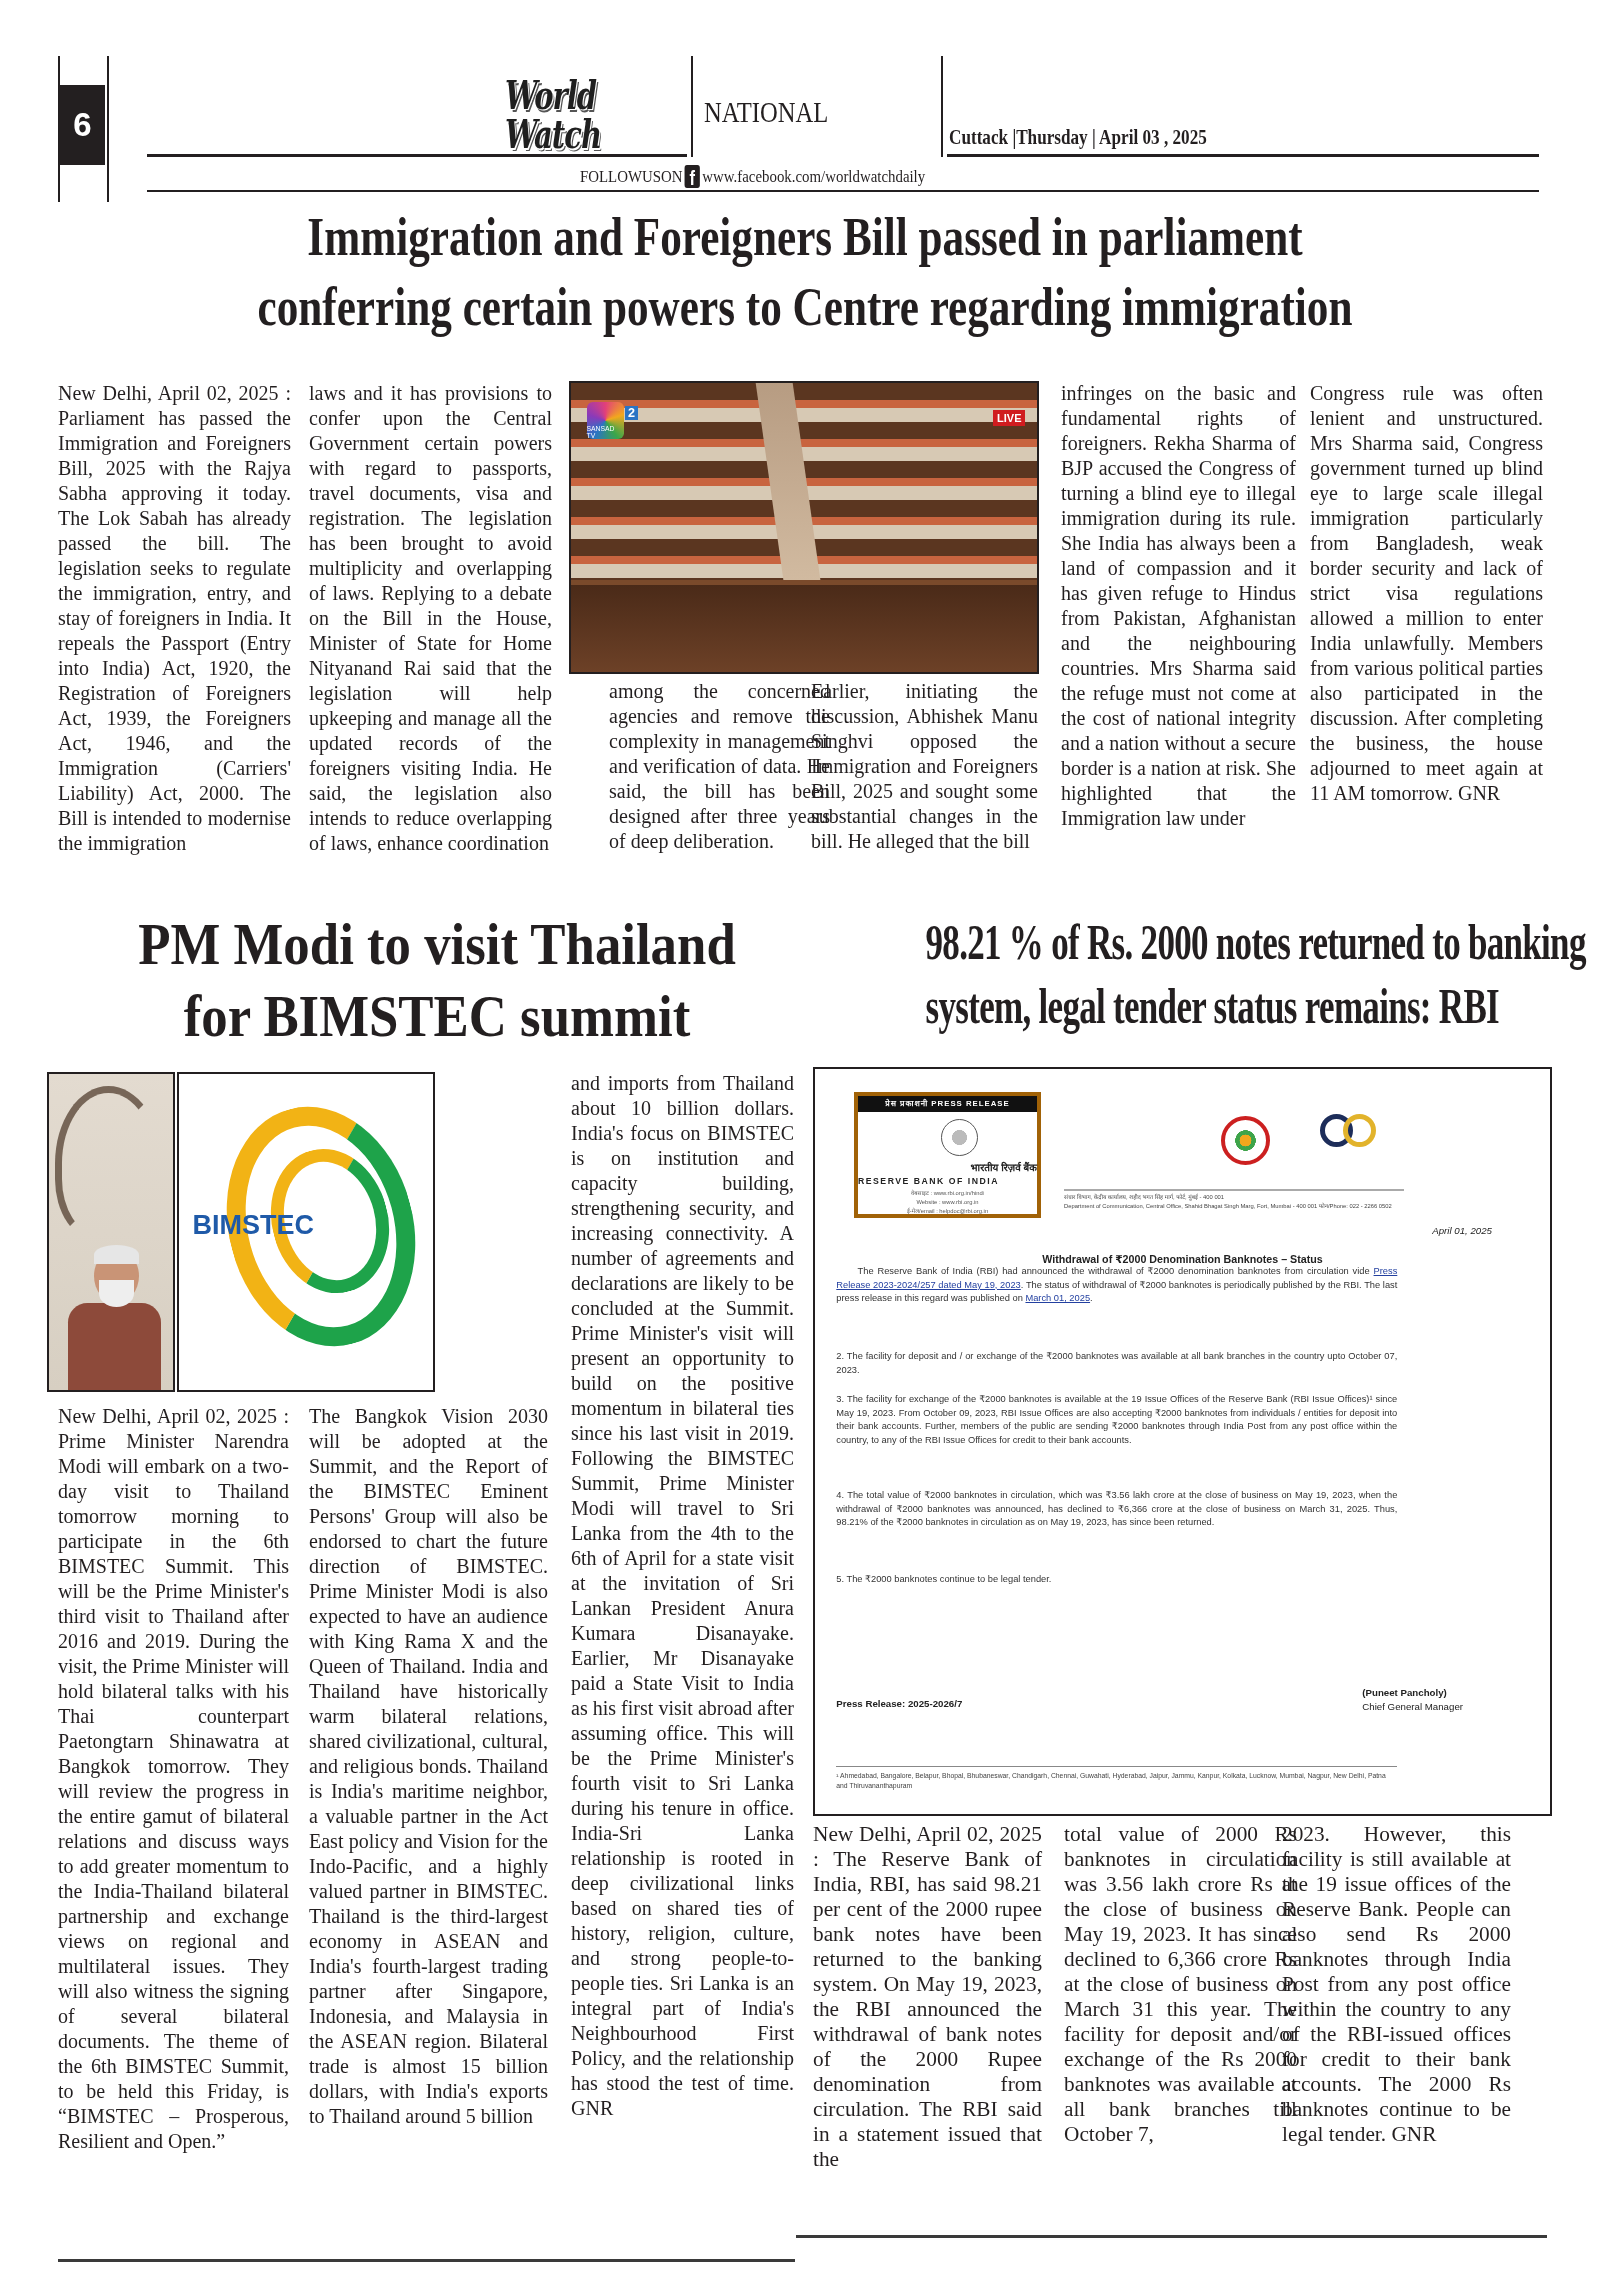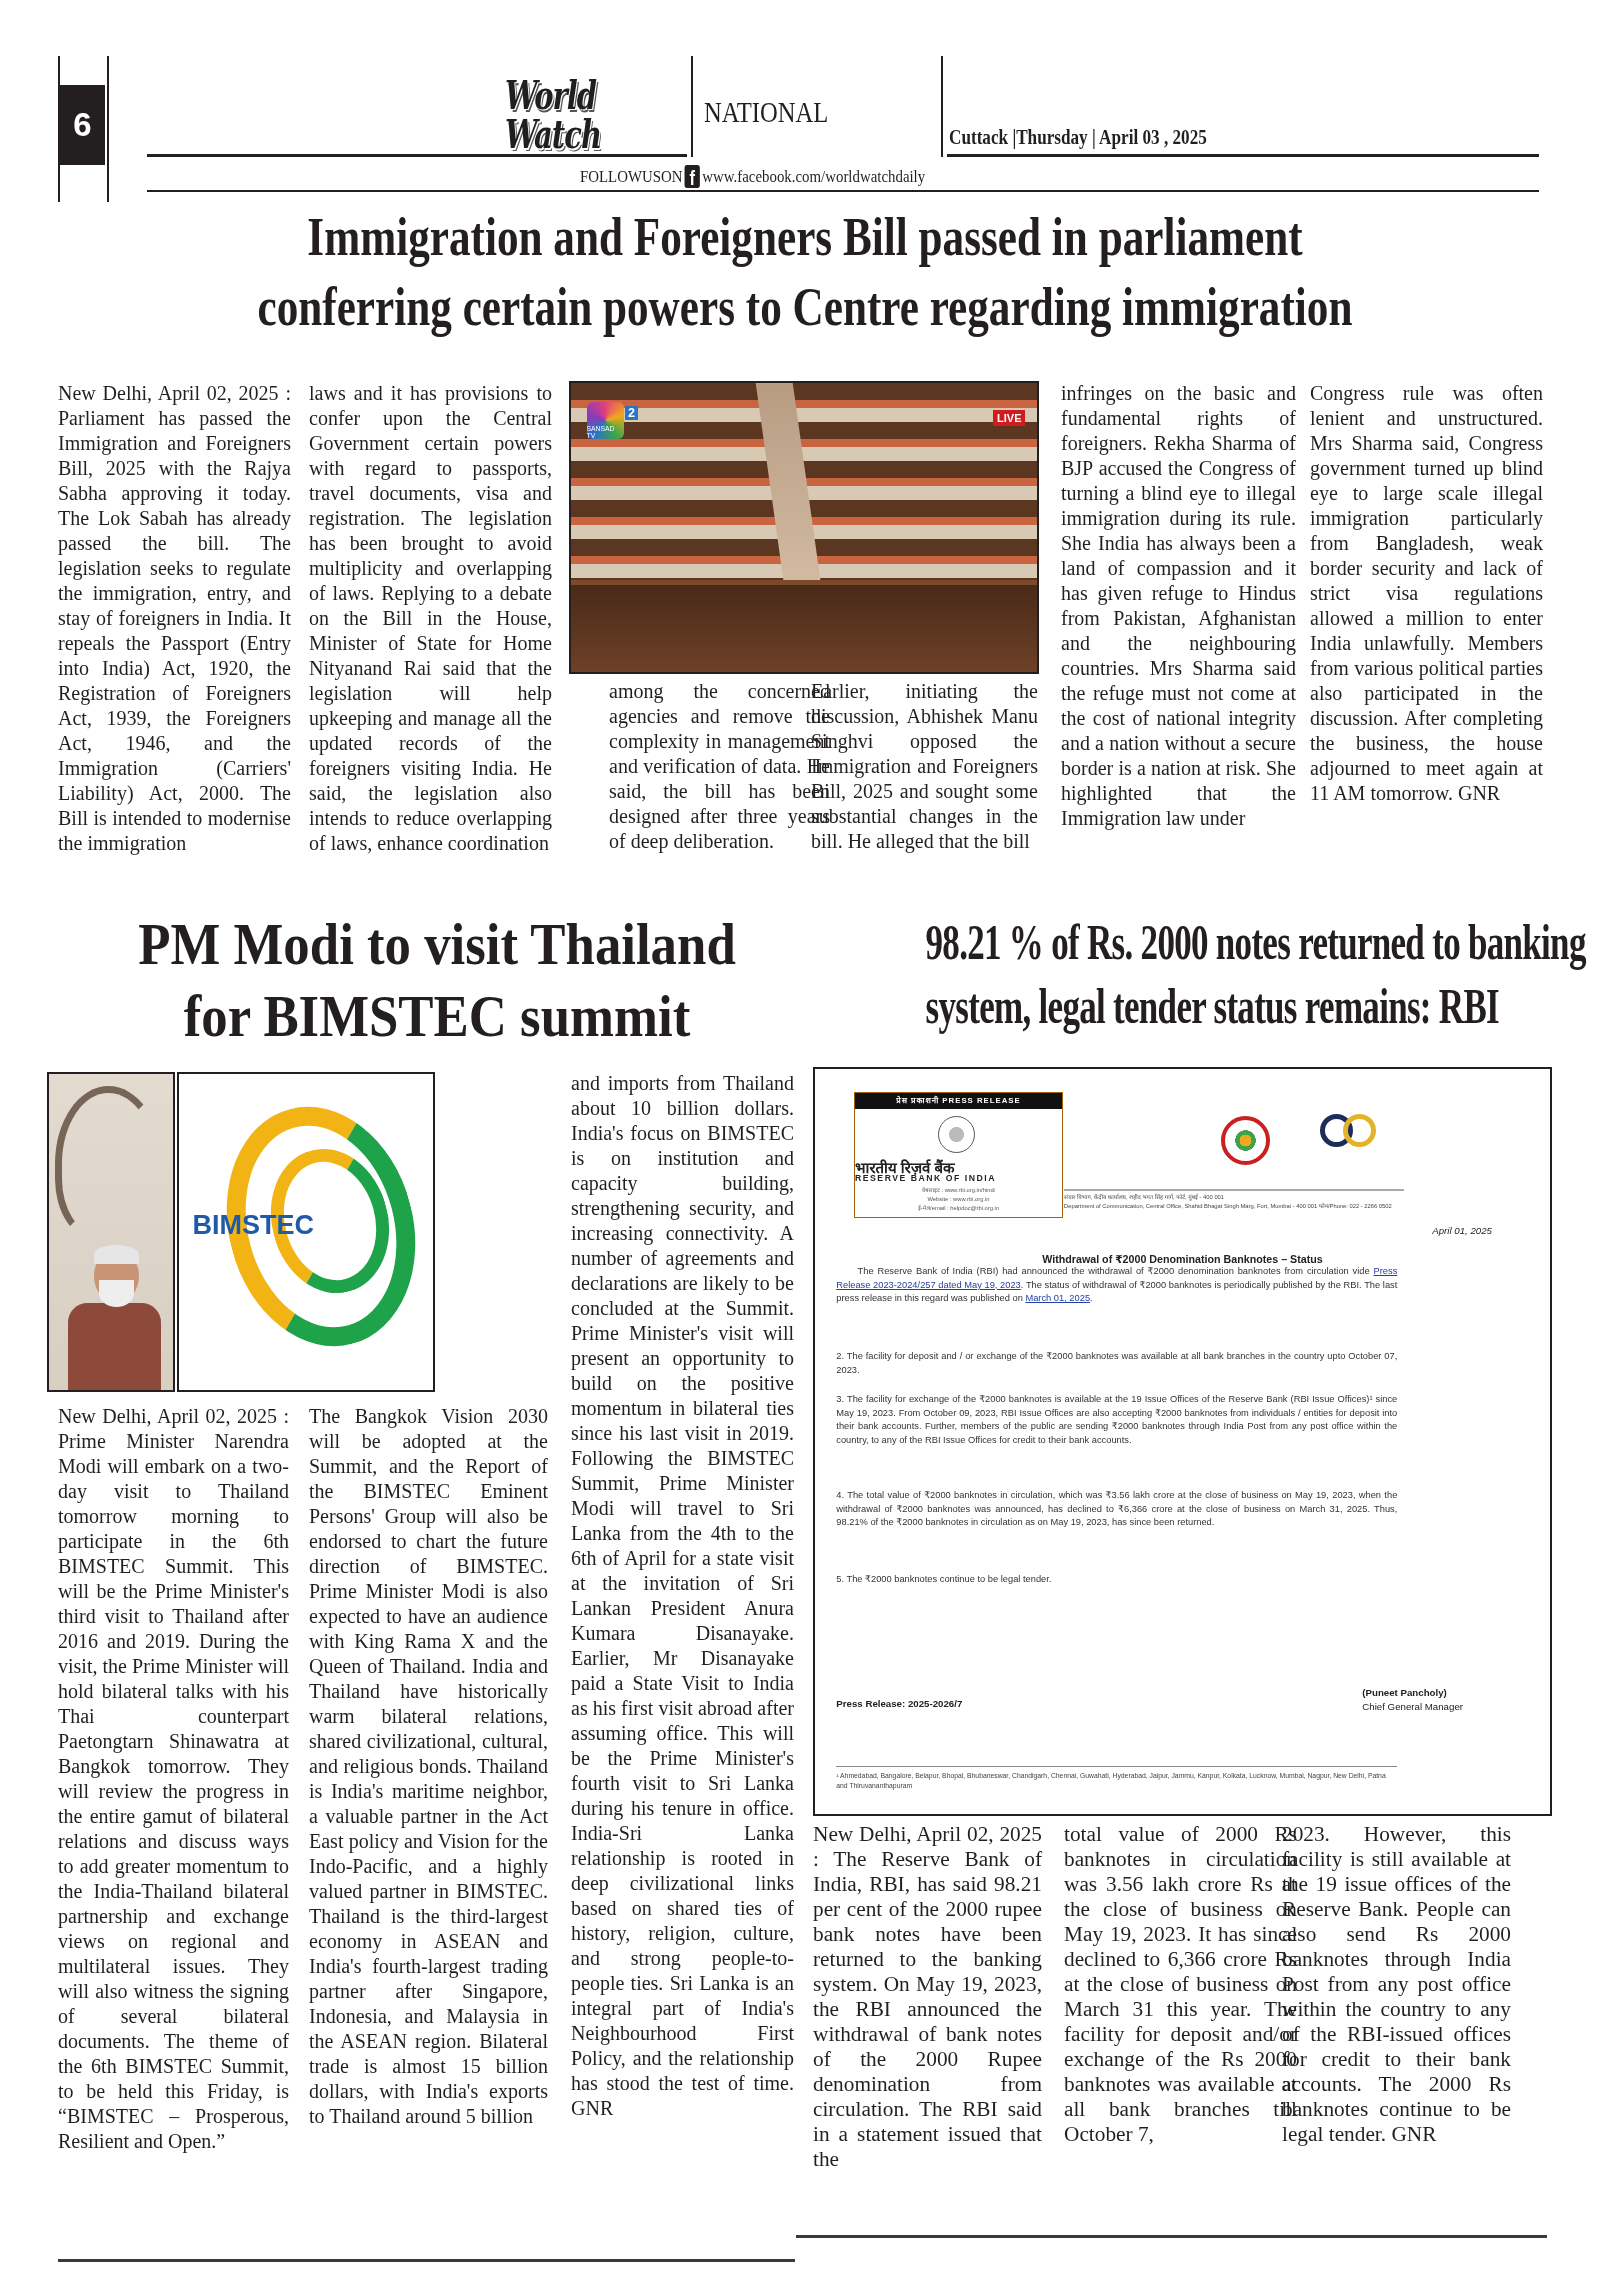--- a/index.html
+++ b/index.html
@@ -52,24 +52,24 @@
   .modi .vest { position: absolute; left: 19.4px; top: 229px; width: 93px; height: 91px; background: #8d4a3a; border-radius: 19.4px 19.4px 0 0; }
   .modi .kurta { position: absolute; left: 7.8px; top: 243px; width: 115px; height: 78px; background: #f3f1ea; z-index: -1; }
   .bimstec { left: 177px; top: 1072px; width: 258px; height: 320px; background: #fff; }
   .bimstec .ring1 { position: absolute; left: 50px; top: 31px; width: 184px; height: 243px; border-radius: 50%;
     border: 19.4px solid #f2b315; border-bottom-color: #1ea34a; border-left-color: #f2b315; border-right-color: #1ea34a; transform: rotate(-15deg); }
   .bimstec .ring2 { position: absolute; left: 93px; top: 74px; width: 116px; height: 146px; border-radius: 50%;
     border: 13.6px solid #f2b315; border-bottom-color: #1ea34a; border-right-color: #1ea34a; transform: rotate(-15deg); }
   .bimstec .txt { position: absolute; left: 13.6px; top: 136px; font-family: "Liberation Sans", "DejaVu Sans", sans-serif; font-weight: bold; font-size: 27px; color: #1f5aa8; background: transparent; }
 
   .rbi { left: 813px; top: 1067px; width: 739px; height: 749px; background: #fff; border-width: 2.9px; font-family: "Liberation Sans", "DejaVu Sans", sans-serif; color: #333; }
-  .rbi .pr-box { position: absolute; left: 39px; top: 23px; width: 209px; height: 126px; border: 1px solid #a16207; }
+  .rbi .pr-box { position: absolute; left: 39px; top: 23px; width: 187px; height: 126px; border: 4px solid #a16207; }
   .rbi .pr-bar { height: 15.5px; background: #111; color: #fff; font-size: 7.8px; font-weight: bold; text-align: center; line-height: 15.5px; letter-spacing: 1px; }
   .rbi .seal { position: absolute; left: 83px; top: 23px; width: 37px; height: 37px; border-radius: 50%; border: 1.9px solid #555; background: radial-gradient(circle, #bbb 0 30%, #fff 31%); }
-  .rbi .hindi { position: absolute; left: 0; width: 100%; top: 64px; text-align: left; font-size: 15px; font-weight: bold; color: #222; }
+  .rbi .hindi { position: absolute; left: 0; width: 100%; top: 64px; text-align: right; font-size: 10px; font-weight: bold; color: #222; }
   .rbi .eng { position: absolute; left: 0; width: 100%; top: 80px; text-align: left; font-size: 8.7px; font-weight: bold; letter-spacing: 1.5px; color: #222; }
   .rbi .small { position: absolute; left: 0; width: 100%; text-align: center; font-size: 5.8px; color: #555; line-height: 8.7px; }
   .rbi .dept { position: absolute; left: 249px; top: 120px; width: 340px; font-size: 5.8px; color: #444; line-height: 8.7px; border-top: 2.9px solid #aaa; padding-top: 1.9px; }
   .rbi .logo-a { position: absolute; left: 406px; top: 47px; width: 49px; height: 49px; border-radius: 50%; border: 4.9px solid #cc2020; background: radial-gradient(circle, #f2a71d 0 20%, #3ea44a 21% 35%, #fff 36%); }
   .rbi .logo-b { position: absolute; left: 505px; top: 45px; width: 58px; height: 49px; }
   .rbi .logo-b i { position: absolute; top: 0; width: 33px; height: 33px; border-radius: 50%; border: 5.8px solid #1d2d5a; }
   .rbi .logo-b i.y { left: 23px; border-color: #e2b32b; }
   .rbi .date { position: absolute; right: 58px; top: 156px; font-size: 9.7px; color: #222; font-style: italic; }
   .rbi .title { position: absolute; left: 0; width: 100%; top: 184px; text-align: center; font-size: 10.7px; font-weight: bold; color: #222; }
   .rbi .para { position: absolute; left: 21.3px; width: 561px; font-size: 9.3px; line-height: 13.6px; text-align: justify; color: #333; }

